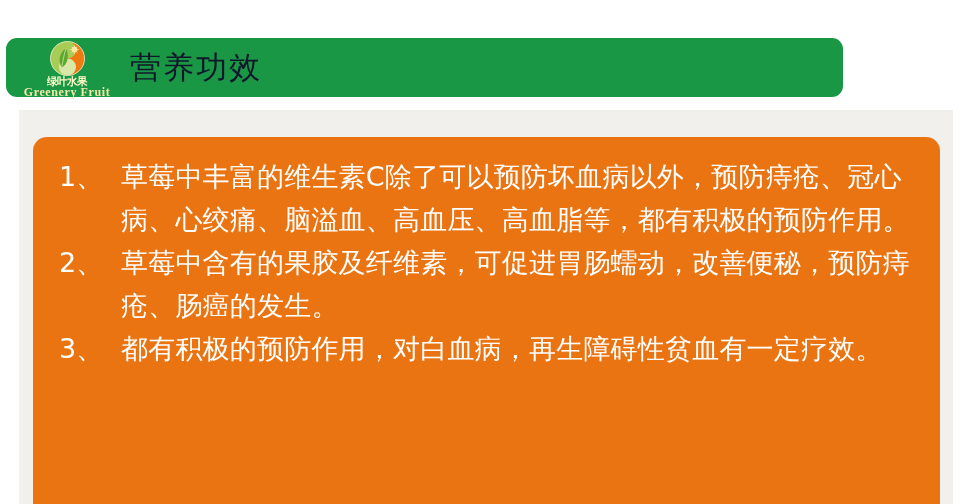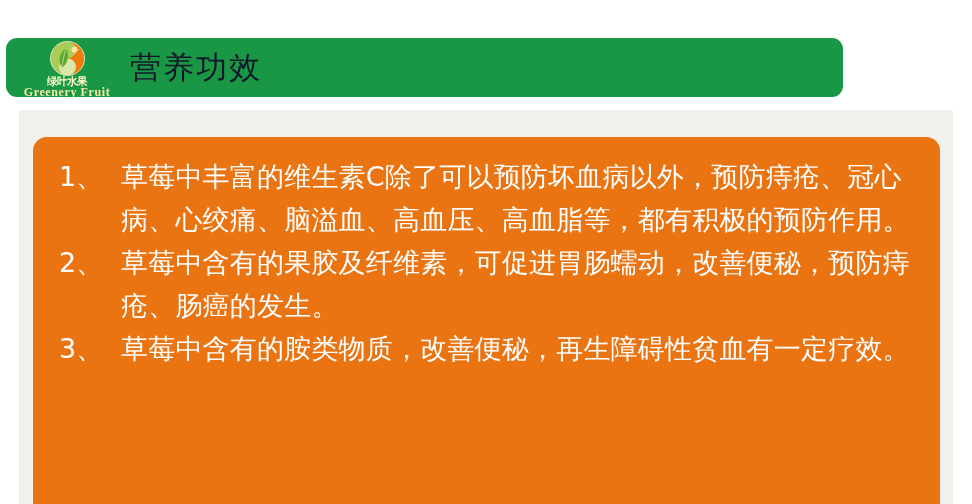--- a/index.html
+++ b/index.html
@@ -180,19 +180,19 @@
         <span class="body">草莓中丰富的维生素C除了可以预防坏血病以外，预防痔疮、冠心病、心绞痛、脑溢血、高血压、高血脂等，都有积极的预防作用。</span>
       </li>
 
       <li class="benefit-item">
         <span class="num">2、</span>
         <span class="body">草莓中含有的果胶及纤维素，可促进胃肠蠕动，改善便秘，预防痔疮、肠癌的发生。</span>
       </li>
 
       <li class="benefit-item">
         <span class="num">3、</span>
-        <span class="body">草莓中含有的胺类物质，改善便秘，再生障碍性贫血有一定疗效。</span>
+        <span class="body">都有积极的预防作用，对白血病，再生障碍性贫血有一定疗效。</span>
       </li>
 
     </ul>
   </div>
 
 </div>
 
 </body></html>

